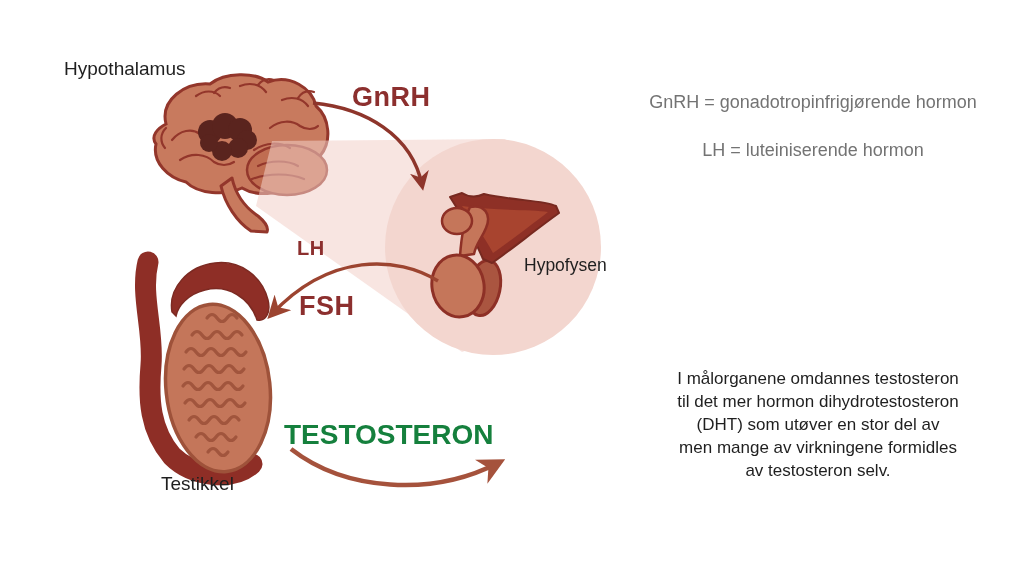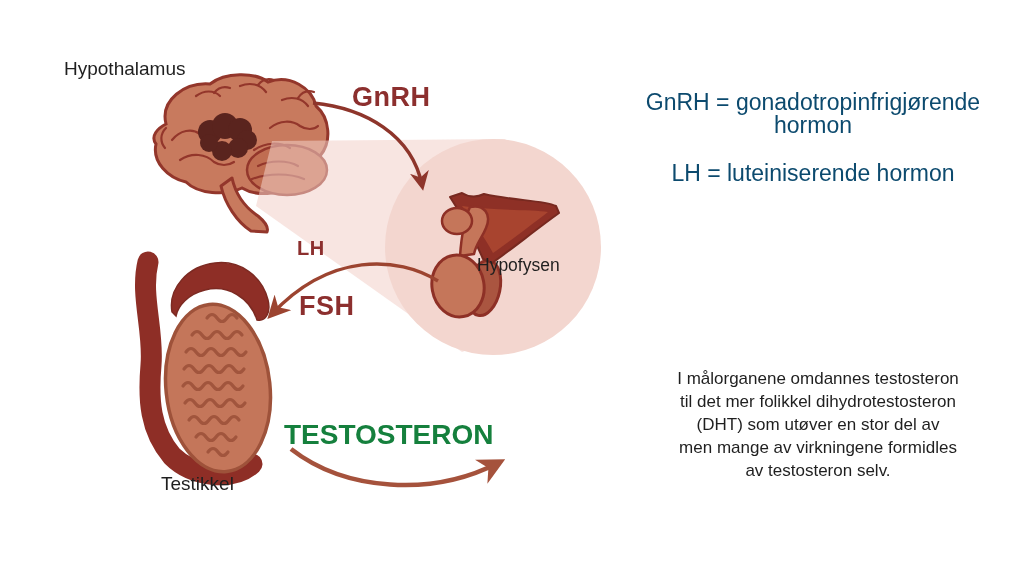--- a/index.html
+++ b/index.html
@@ -5,30 +5,30 @@
   html,body{margin:0;padding:0;}
   body{
     width:1024px;height:576px;position:relative;overflow:hidden;
     background:#ffffff;
     font-family:"Liberation Sans", sans-serif;
   }
   .stage{position:absolute;inset:0;width:820px;height:576px;}
   svg.diagram{position:absolute;left:0;top:0;}
   .lbl{position:absolute;white-space:nowrap;color:#1f1f1f;}
   .lbl-hypothalamus{left:64px;top:58px;font-size:19px;}
-  .lbl-hypofysen{left:477px;top:255px;font-size:17.5px;}
+  .lbl-hypofysen{left:524px;top:255px;font-size:17.5px;}
   .lbl-testikkel{left:161px;top:473px;font-size:19px;}
   .hormone{position:absolute;white-space:nowrap;font-weight:700;color:#8c2f2e;letter-spacing:.5px;}
   .lbl-gnrh{left:352px;top:82px;font-size:27px;}
   .lbl-lh{left:297px;top:237px;font-size:20px;}
   .lbl-fsh{left:299px;top:291px;font-size:27px;}
   .lbl-testosteron{left:284px;top:419px;font-size:28px;color:#15803d;letter-spacing:0;}
   .legend{
     position:absolute;left:608px;top:91px;width:410px;
-    text-align:center;font-size:23px;color:#0c4a6e;line-height:23px;
+    text-align:center;font-size:18px;color:#737373;line-height:23px;
   }
   .legend .gap{height:25px;}
   .note{
     position:absolute;left:618px;top:367px;width:400px;
     text-align:center;font-size:17px;color:#1f1f1f;line-height:23px;
   }
 </style>
 </head>
 <body>
 
@@ -126,19 +126,19 @@
   <div class="lbl lbl-testikkel">Testikkel</div>
 
   <div class="legend">
     <div>GnRH = gonadotropinfrigjørende hormon</div>
     <div class="gap"></div>
     <div>LH = luteiniserende hormon</div>
   </div>
 
   <div class="note">
     <div>I målorganene omdannes testosteron</div>
-    <div>til det mer folikkel dihydrotestosteron</div>
+    <div>til det mer hormon dihydrotestosteron</div>
     <div>(DHT) som utøver en stor del av</div>
     <div>men mange av virkningene formidles</div>
     <div>av testosteron selv.</div>
   </div>
 
 </div>
 
 </body></html>

